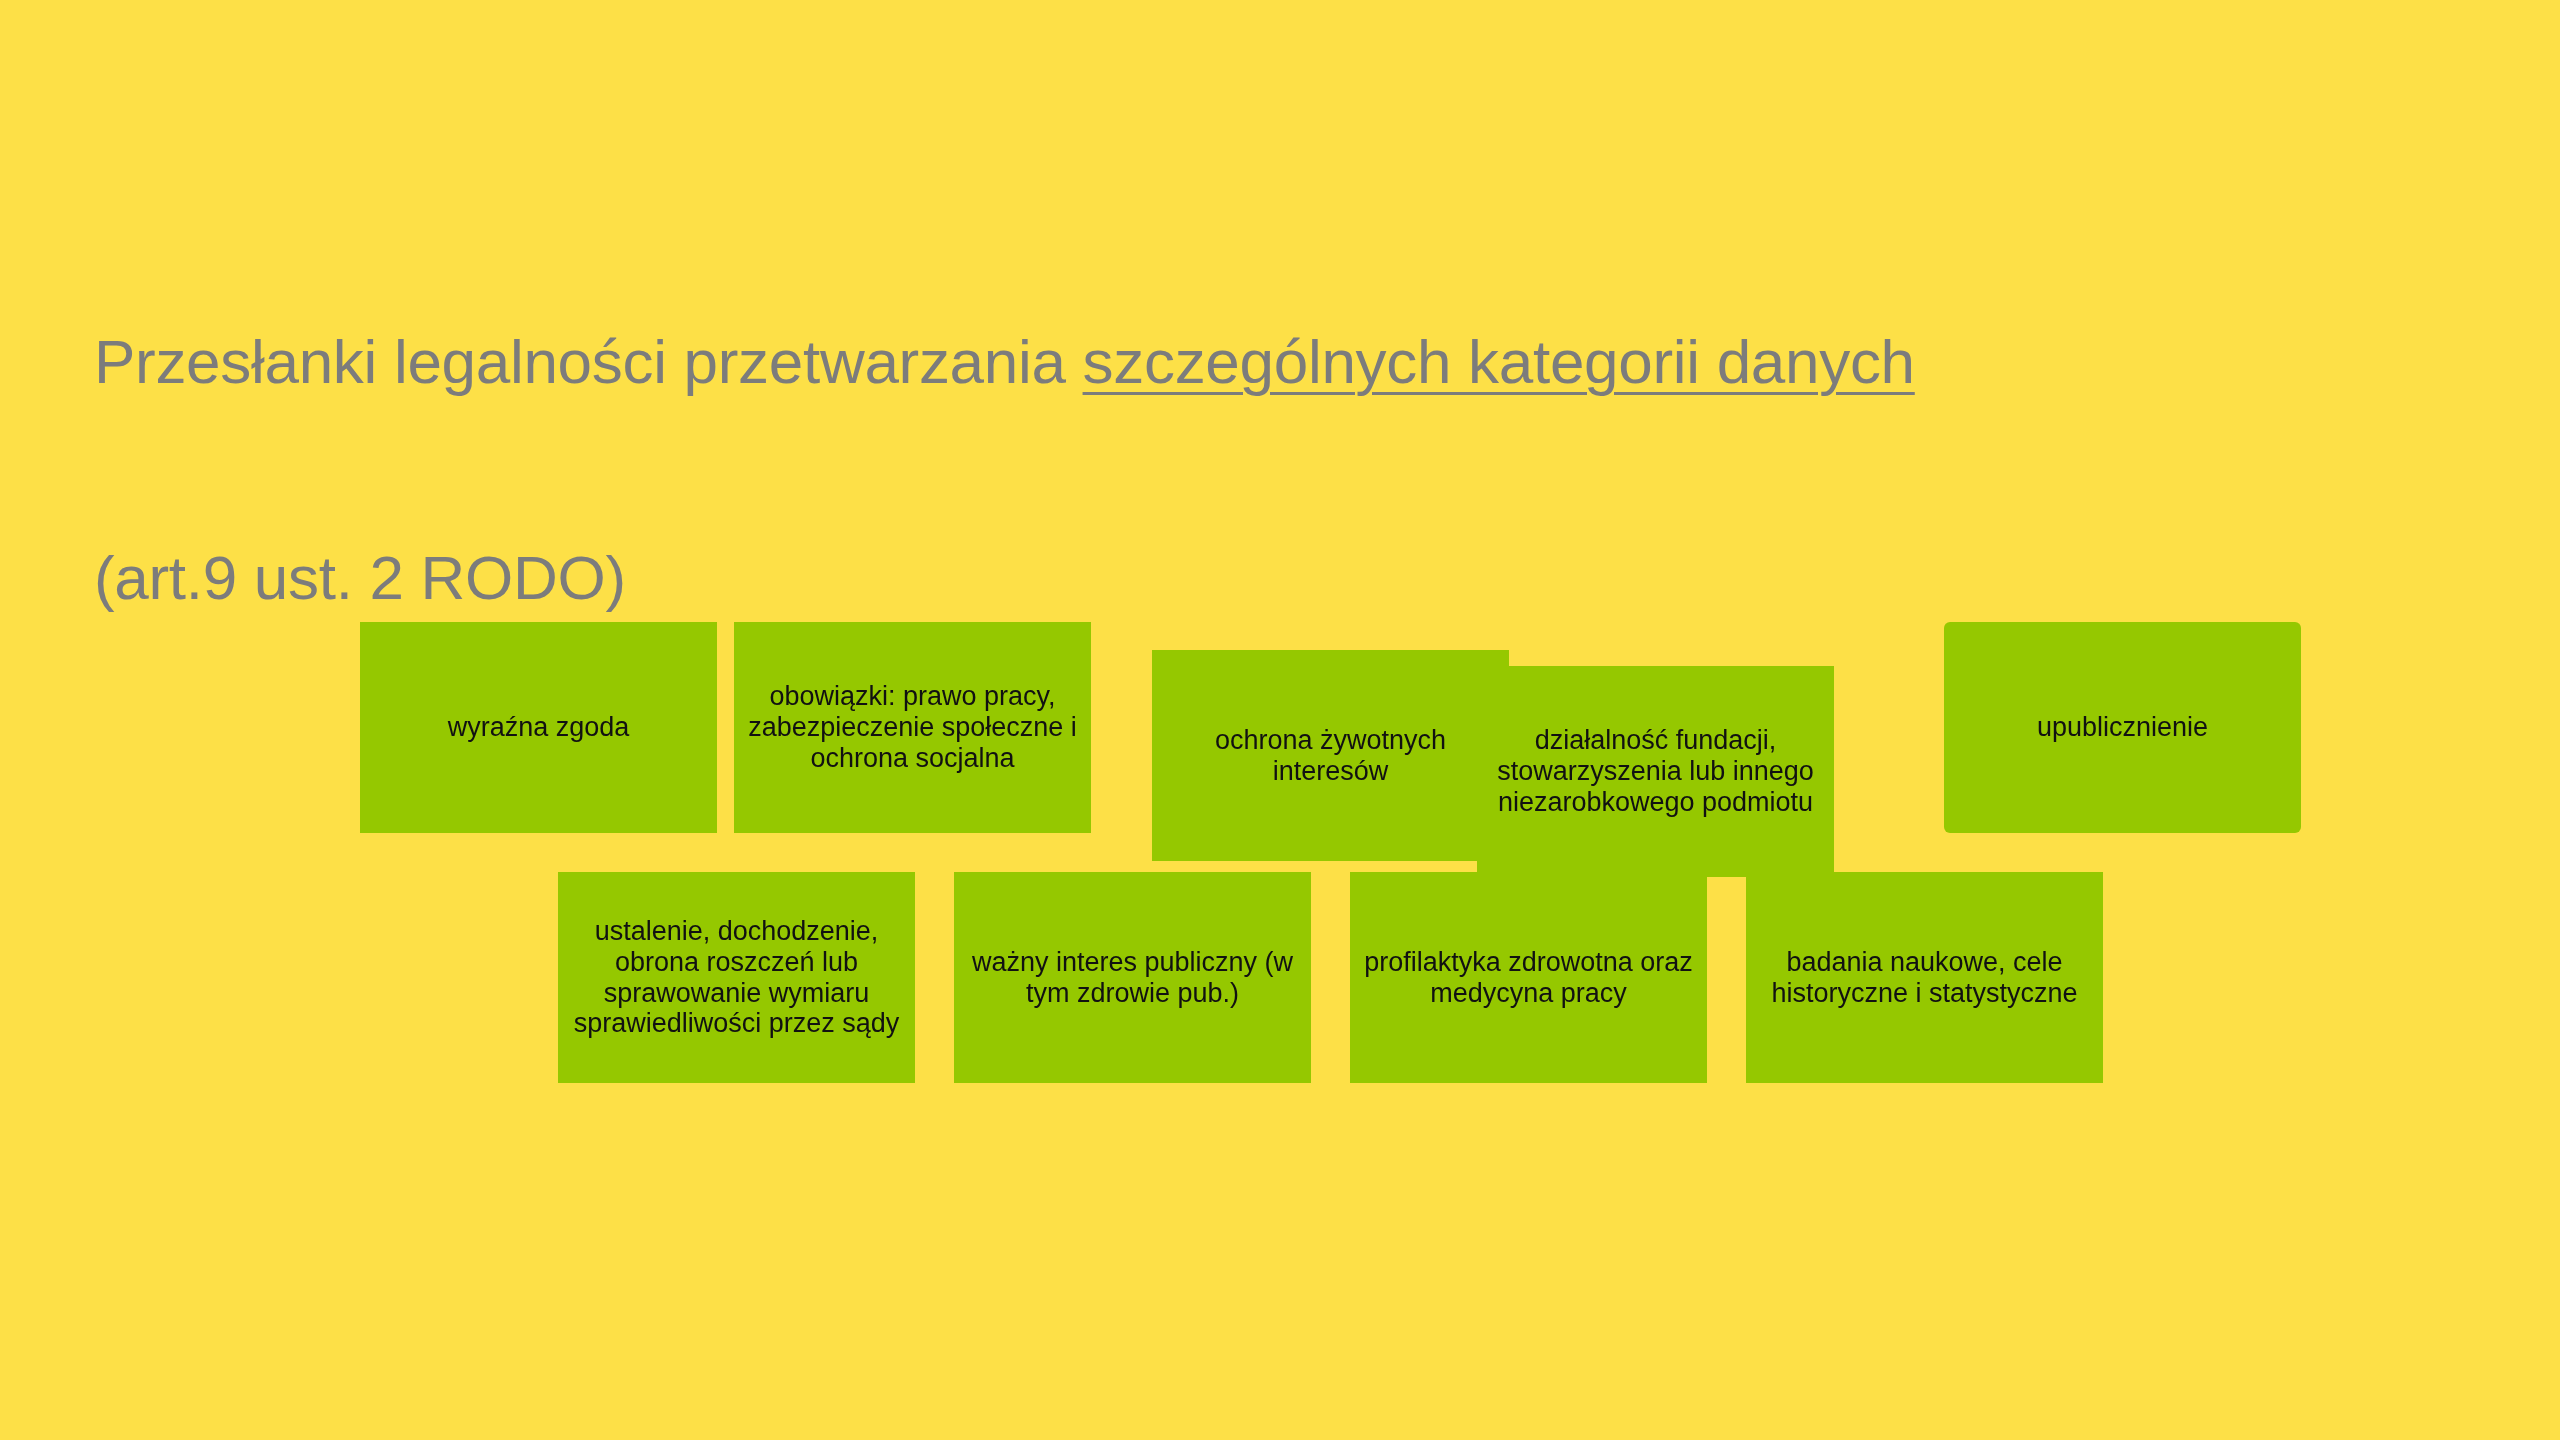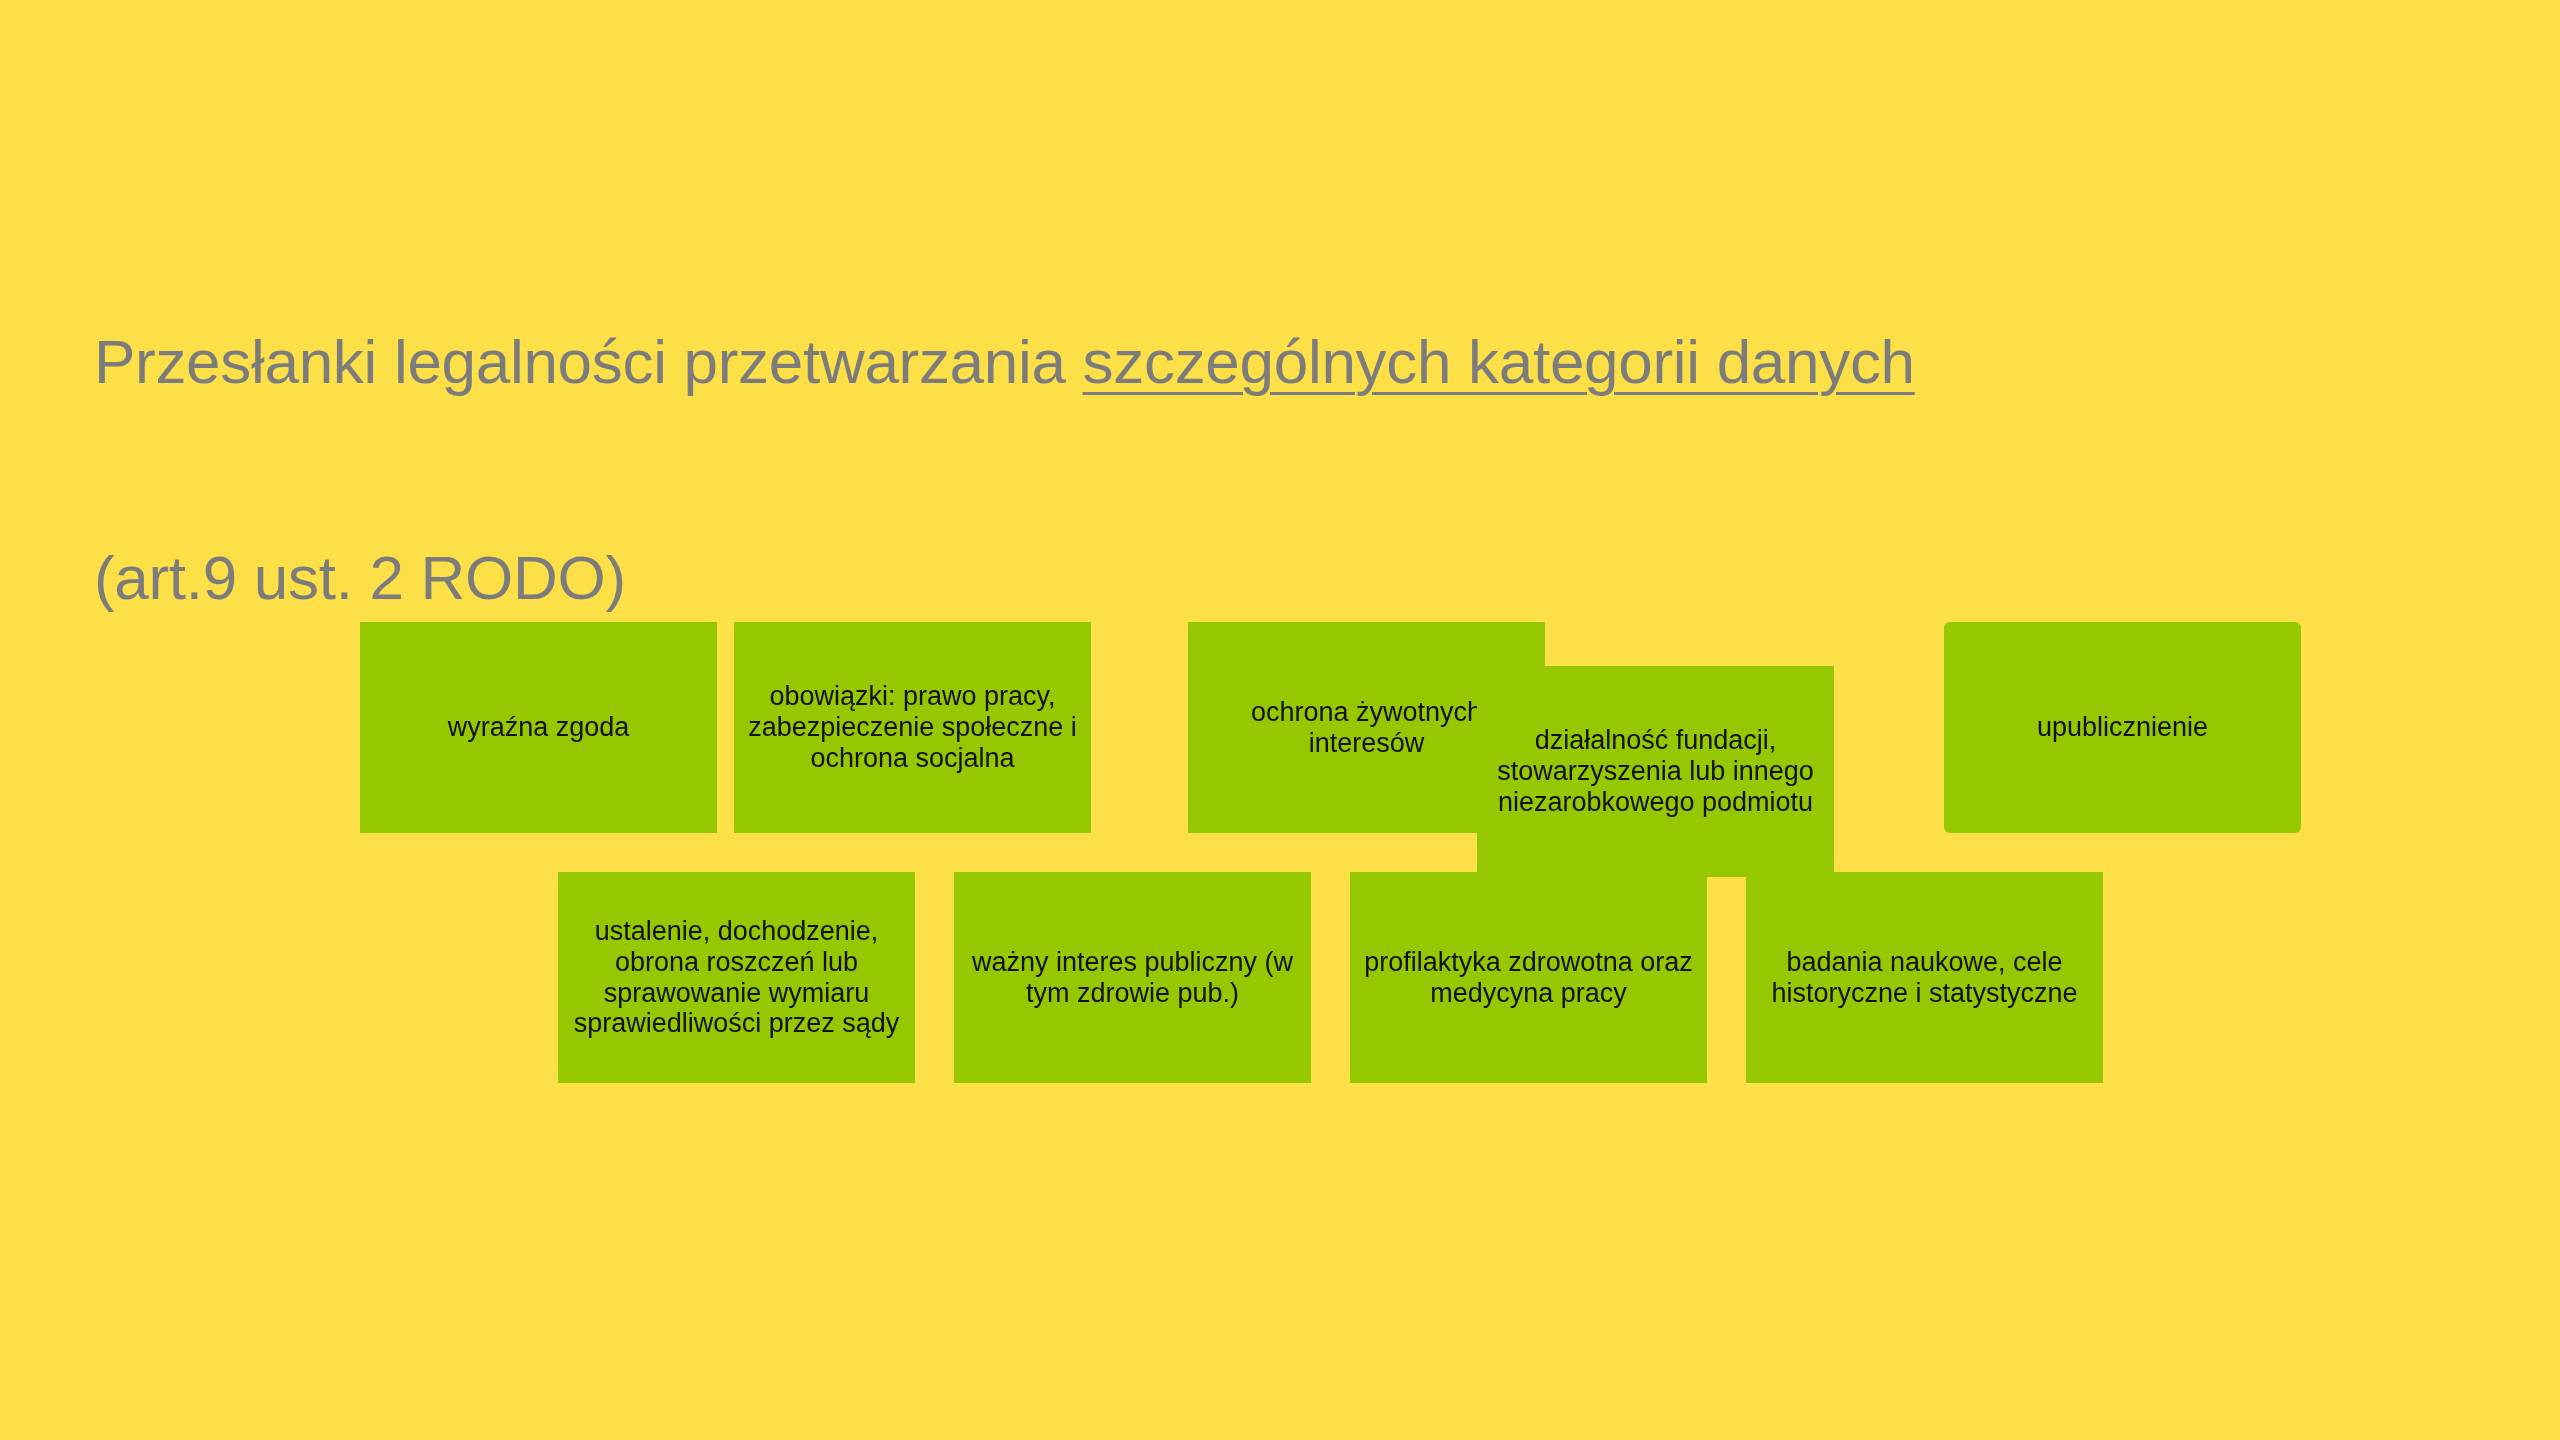--- a/index.html
+++ b/index.html
@@ -63,21 +63,21 @@
     white-space: pre-line;
   }
 
   .row1 { top: 622px; height: 211px; }
   .row2 { top: 872px; height: 211px; }
 
   .w-std { width: 357px; }
 
   .r1c1 { left: 360px; }
   .r1c2 { left: 724px; margin-left: 10px; }
-  .r1c3 { left: 1188px; }
+  .r1c3 { left: 1152px; margin-top: 28px; }
   .r1c4 { left: 1477px; margin-top: 44px; }
   .r1c5 { left: 1944px; border-radius: 6px; }
 
   .r2c1 { left: 558px; }
   .r2c2 { left: 954px; }
   .r2c3 { left: 1350px; }
   .r2c4 { left: 1746px; }
 </style>
 </head>
 <body>

